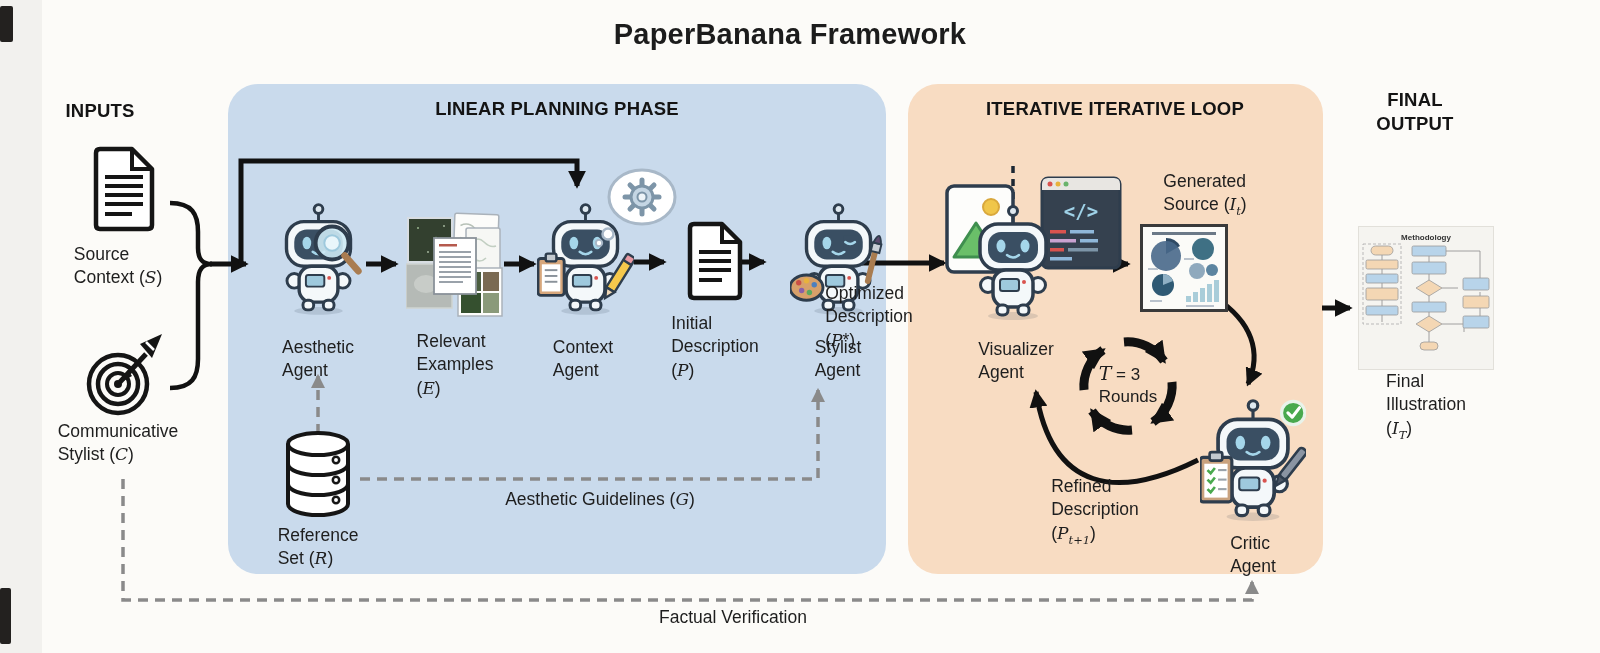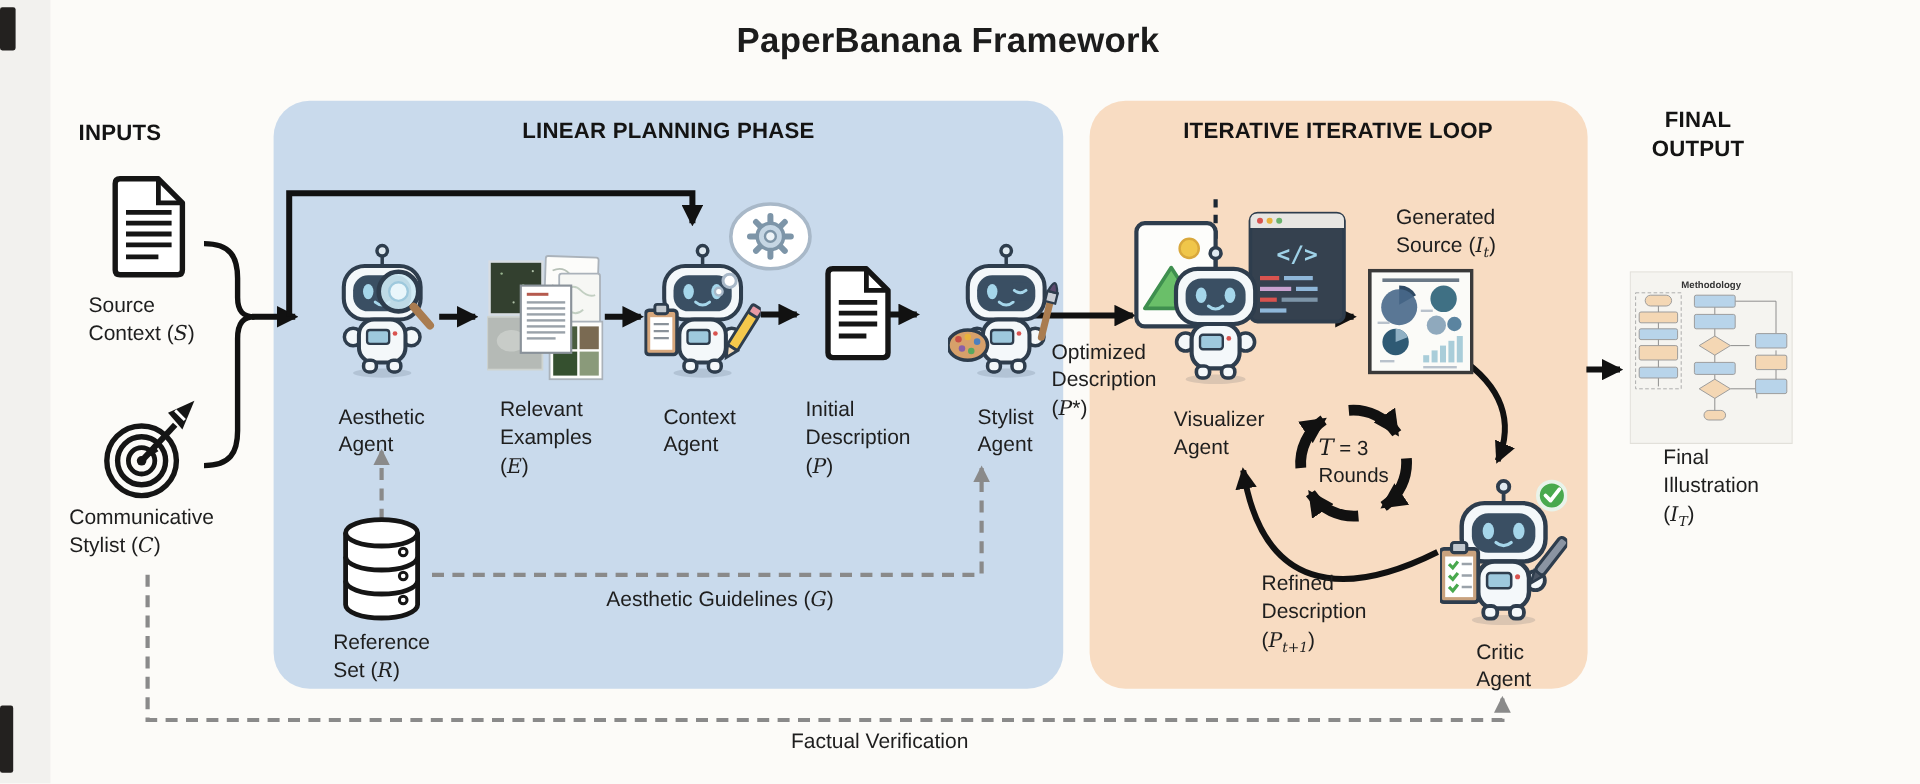--- a/index.html
+++ b/index.html
@@ -382,32 +382,32 @@
   <span>Relevant</span><br>
   <span>Examples</span><br>
   <span>(</span><span class="m">E</span><span>)</span>
 </div>
 
 <div class="lbl" style="left:583px;top:336px">
   <span>Context</span><br>
   <span>Agent</span>
 </div>
 
-<div class="lbl" style="left:715px;top:330px">
+<div class="lbl" style="left:715px;top:312px">
   <span>Initial</span><br>
   <span>Description</span><br>
   <span>(</span><span class="m">P</span><span>)</span>
 </div>
 
 <div class="lbl" style="left:838px;top:336px">
   <span>Stylist</span><br>
   <span>Agent</span>
 </div>
 
-<div class="lbl" style="left:920px;top:282px">
+<div class="lbl" style="left:869px;top:282px">
   <span>Optimized</span><br>
   <span>Description</span><br>
   <span>(</span><span class="m">P</span><span>*)</span>
 </div>
 
 <div class="lbl" style="left:1016px;top:338px">
   <span>Visualizer</span><br>
   <span>Agent</span>
 </div>
 

